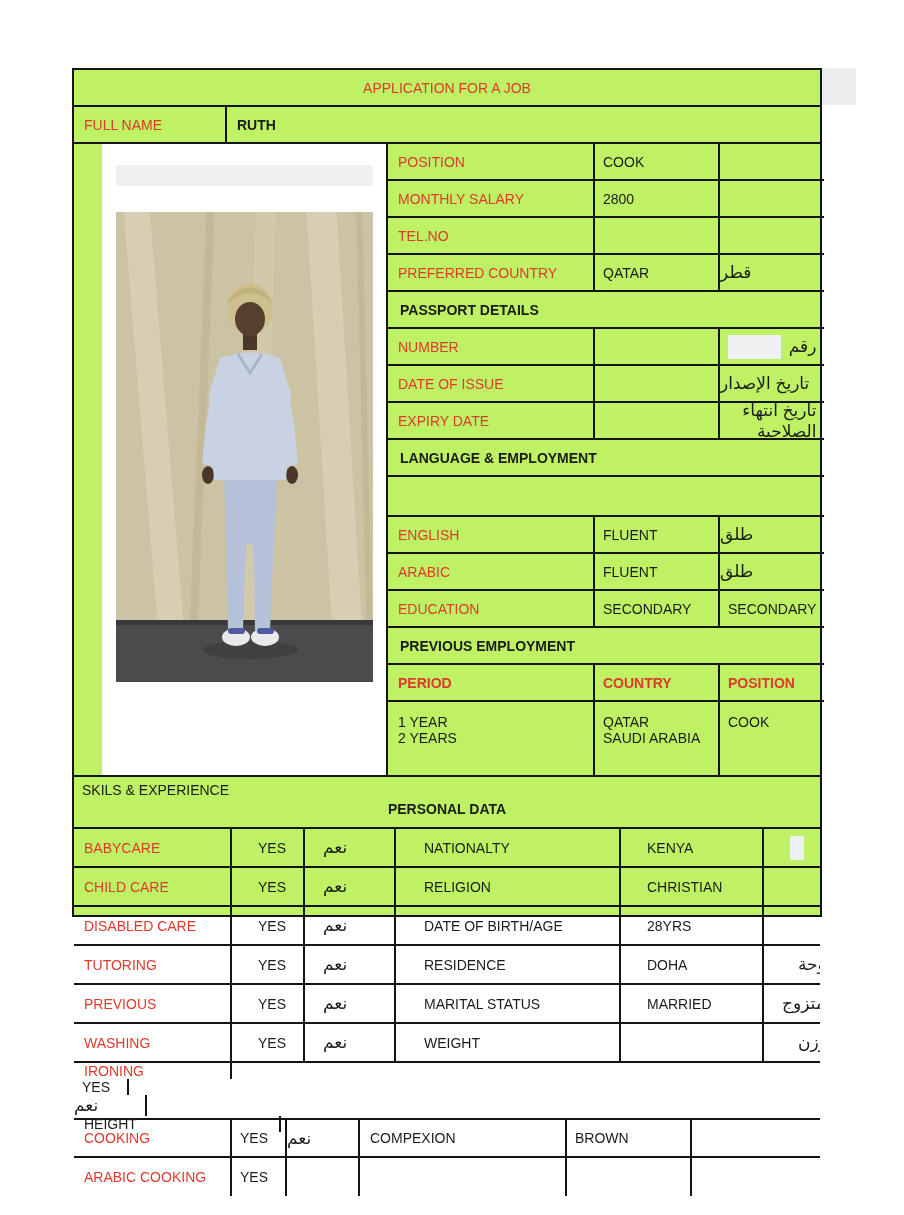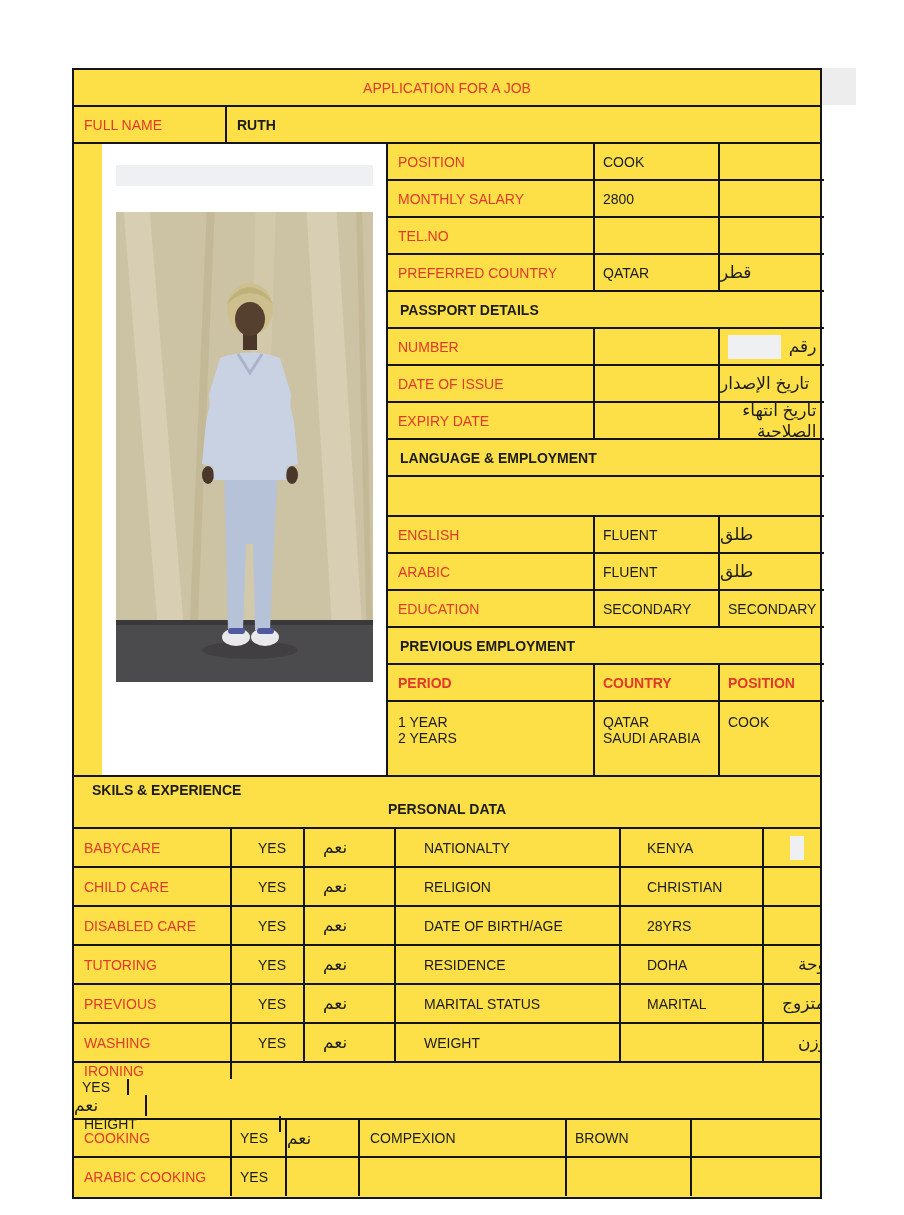--- a/index.html
+++ b/index.html
@@ -5,22 +5,22 @@
   * { margin: 0; padding: 0; box-sizing: border-box; }
   html, body { background: #ffffff; }
   body {
     width: 904px; height: 1215px; position: relative;
     font-family: "Liberation Sans", "DejaVu Sans", sans-serif;
     color: #1b1b1b; font-size: 14px;
   }
   .scan-artifact { position: absolute; left: 822px; top: 68px; width: 34px; height: 37px; background: #ededed; }
 
   .sheet {
-    position: absolute; left: 72px; top: 68px; width: 750px; height: 1131px;
-    border: 2px solid #141414; background: #fde047; display: flex; flex-direction: column;
+    position: absolute; left: 72px; top: 68px; width: 750px; height: 849px;
+    border: 2px solid #141414; background: #bef264; display: flex; flex-direction: column;
   }
   .row { display: flex; flex: none; border-bottom: 2px solid #141414; }
   .nobb { border-bottom: none; }
   .h37 { height: 37px; } .h40 { height: 40px; } .h39 { height: 39px; gap: 18px; }
   .h57 { height: 57px; flex-direction: column; } .h38 { height: 38px; }
   .grow { flex: 1; }
 
   .cell { display: flex; align-items: center; border-right: 2px solid #141414; overflow: hidden; white-space: pre-line; }
   .cell:last-child { border-right: none; }
   .full { flex: 1; }
@@ -48,21 +48,21 @@
 
   .main { display: flex; flex: none; height: 633px; border-bottom: 2px solid #141414; padding-left: 28px; }
   .photo-cell { width: 286px; flex: none; border-right: 2px solid #141414; position: relative; background: #fff; }
   .redact-bar { position: absolute; left: 14px; top: 21px; width: 257px; height: 21px; background: #eef0f2; }
   .photo { position: absolute; left: 14px; top: 68px; }
   .rtable { flex: 1; display: flex; flex-direction: column; }
 
   .top-cell { align-items: flex-start; padding-top: 12px; }
 
   .band { flex: none; height: 52px; border-bottom: 2px solid #141414; padding-top: 5px; }
-  .band .line1 { padding-left: 18px; font-weight: bold; }
+  .band .line1 { padding-left: 8px; font-weight: normal; }
   .band .line2 { text-align: center; font-weight: bold; margin-top: 3px; }
 </style>
 </head>
 <body>
 
 <div class="scan-artifact"></div>
 
 <div class="sheet">
 
   <div class="row h37 title-row">
@@ -235,21 +235,21 @@
     <div class="cell w207 pl10">RESIDENCE</div>
     <div class="cell w125 pl8">DOHA</div>
     <div class="cell ar grow"><span>الدوحة</span><span class="redact-box"></span></div>
   </div>
 
   <div class="row h39">
     <div class="cell w158 red pl10">PREVIOUS</div>
     <div class="cell w55 pl8">YES</div>
     <div class="cell w73 ar">نعم</div>
     <div class="cell w207 pl10">MARITAL STATUS</div>
-    <div class="cell w125 pl8">MARITAL</div>
+    <div class="cell w125 pl8">MARRIED</div>
     <div class="cell ar grow">متزوج</div>
   </div>
 
   <div class="row h39">
     <div class="cell w158 red pl10">WASHING</div>
     <div class="cell w55 pl8">YES</div>
     <div class="cell w73 ar">نعم</div>
     <div class="cell w207 pl10">WEIGHT</div>
     <div class="cell w125 pl8"></div>
     <div class="cell ar grow"><span>وزن</span><span class="redact-box"></span></div>

